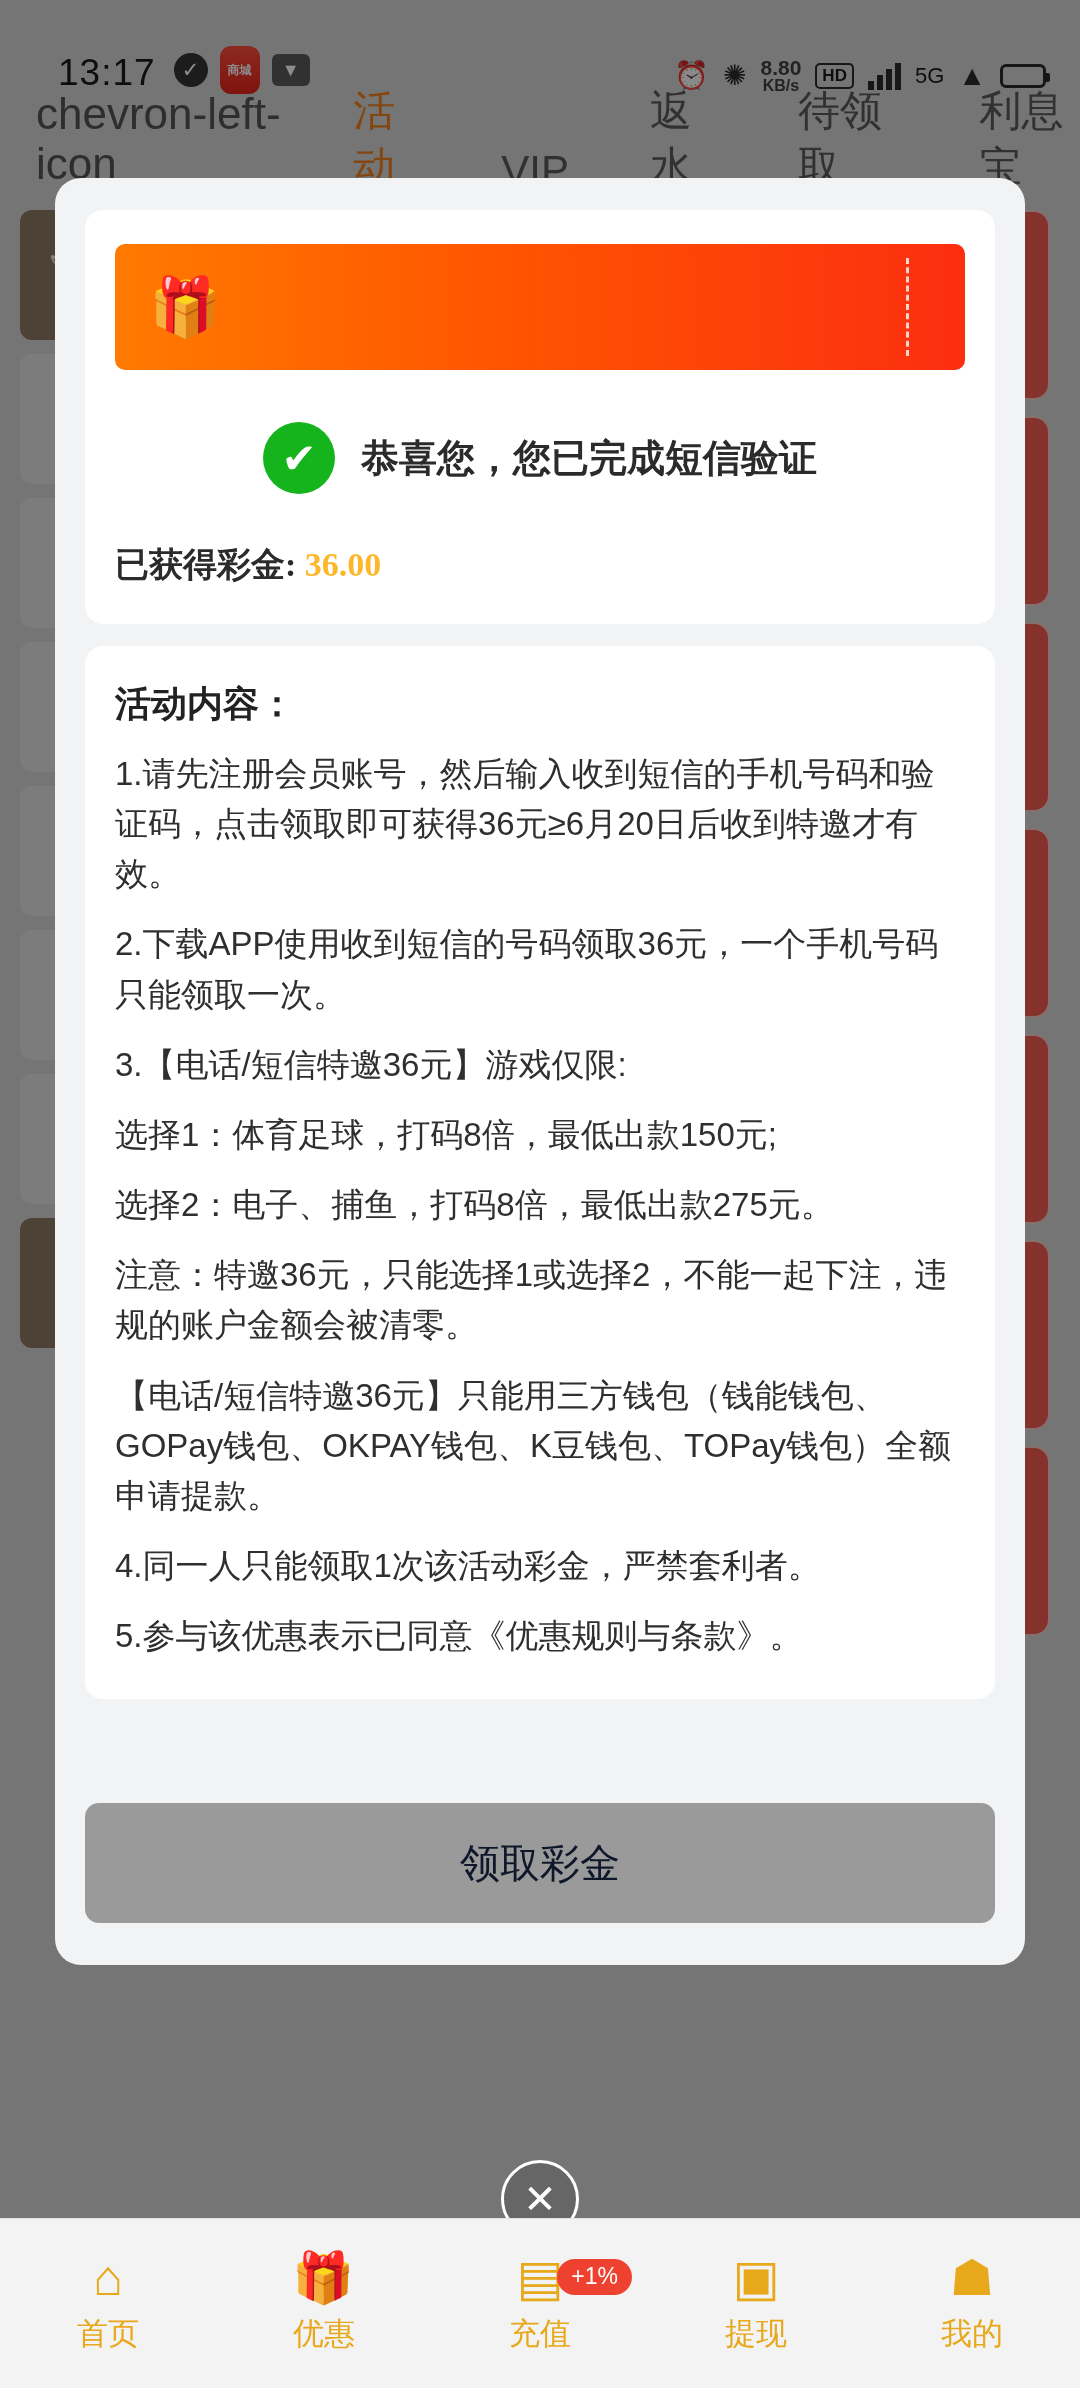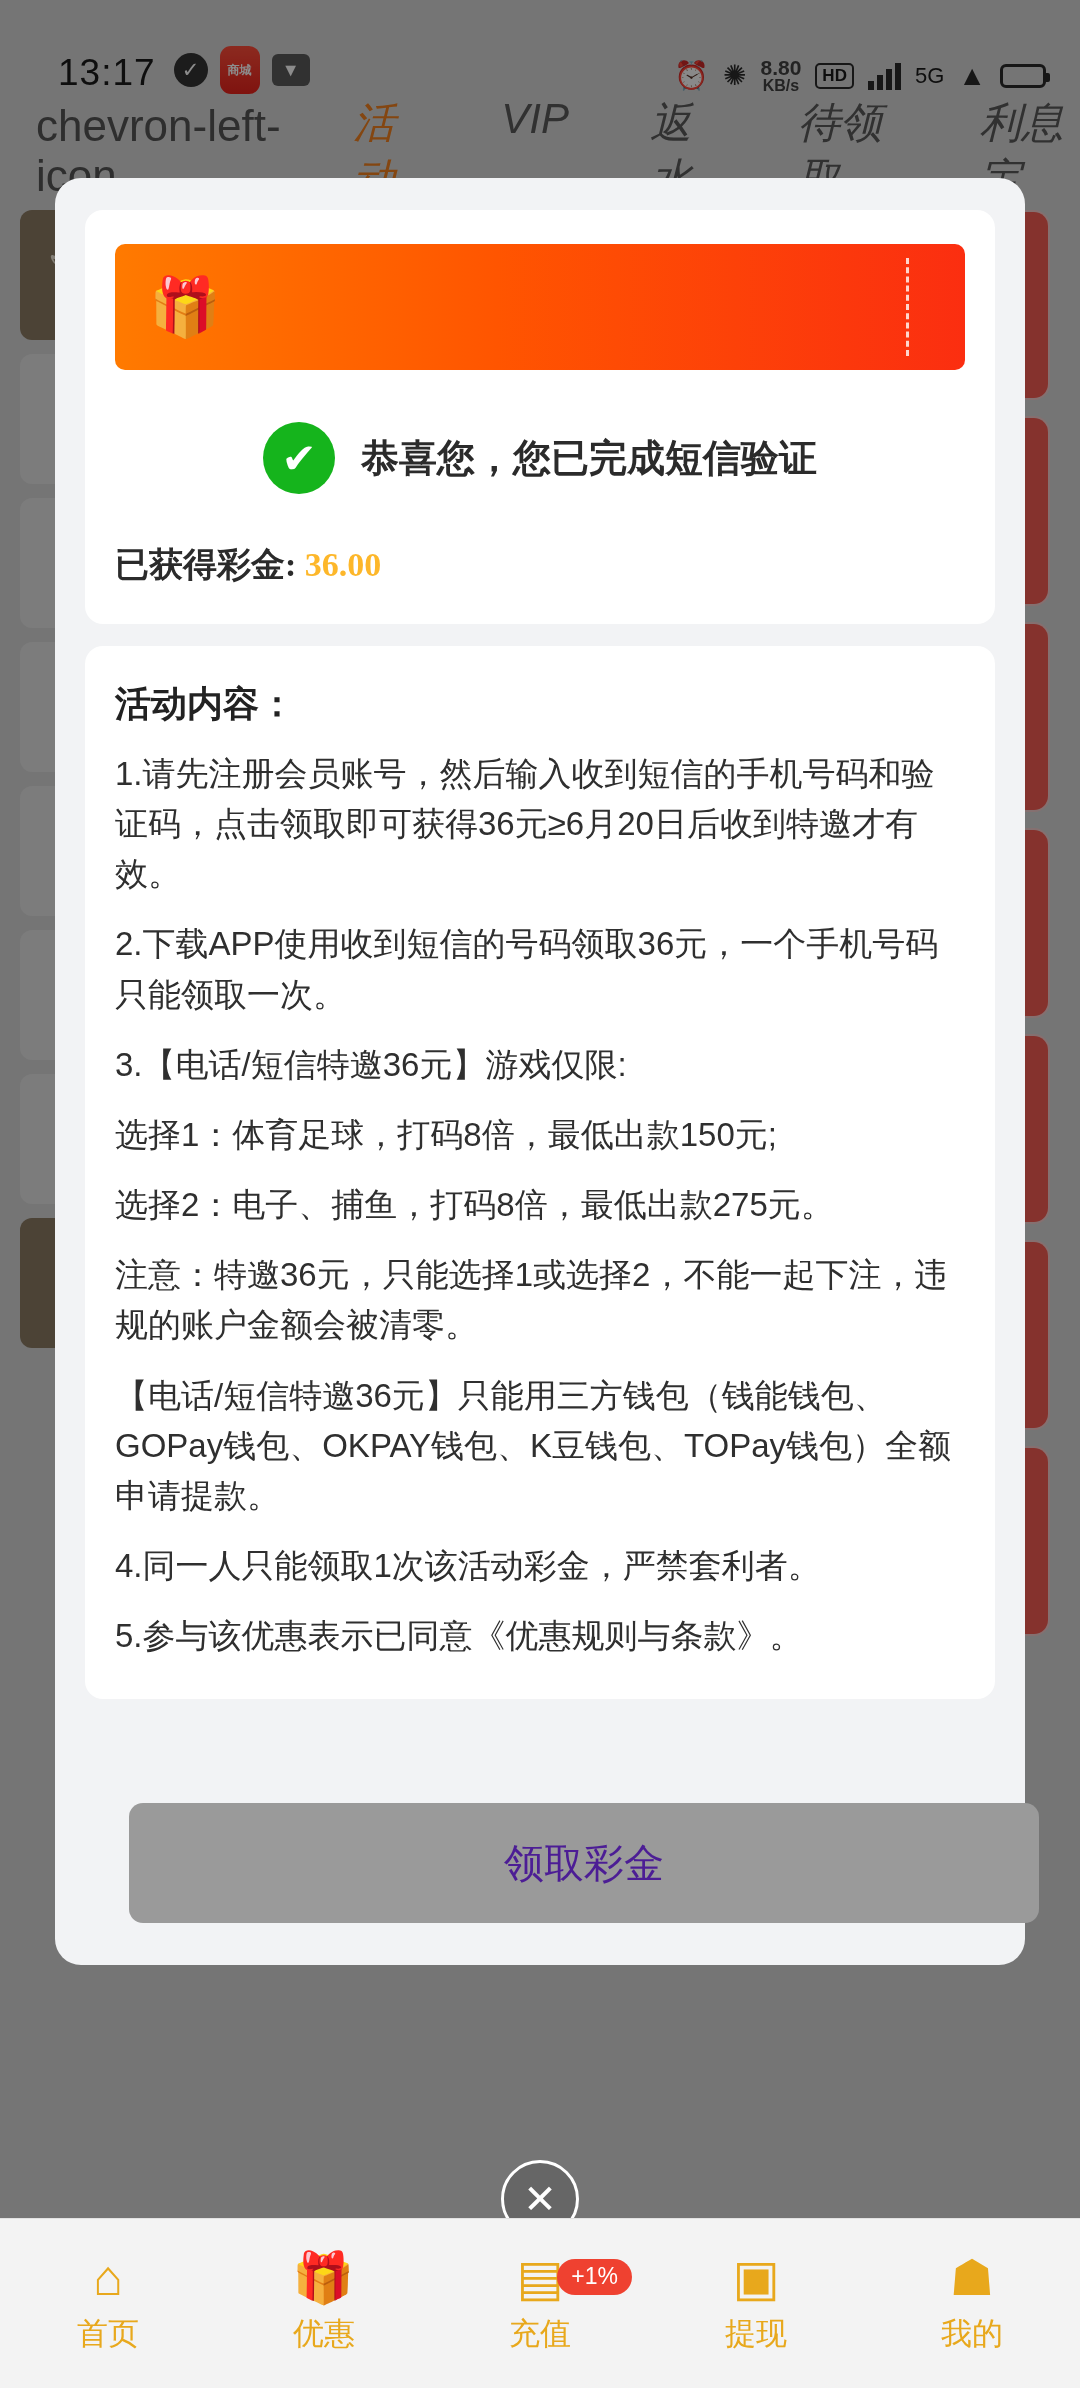--- a/index.html
+++ b/index.html
@@ -68,25 +68,25 @@
     position: relative; padding: 2px;
   }
   .battery::after {
     content:''; position: absolute; right: -7px; top: 6px;
     width: 4px; height: 9px; background: #2a2a2a; border-radius: 0 2px 2px 0;
   }
   .battery .lvl { height: 100%; width: 45%; background: #2a2a2a; border-radius: 2px; }
 
   
   .bg-header {
-    position: absolute; top: 108px; left: 0; right: 0; height: 86px;
+    position: absolute; top: 96px; left: 0; right: 0; height: 86px;
     display: flex; align-items: center; color: #4a4a4a;
   }
   .bg-back { font-size: 44px; padding: 0 26px 0 36px; color: #555; }
-  .bg-tabs { display: flex; align-items: flex-start; gap: 81px; font-size: 42px; font-style: italic; }
+  .bg-tabs { display: flex; align-items: flex-end; gap: 81px; font-size: 42px; }
   .bg-tabs .tab { color: #5a5a5a; }
   .bg-tabs .tab.active { color: #f0801f; }
 
   .bg-left-rail {
     position: absolute; left: 20px; top: 210px; width: 108px; bottom: 270px;
   }
   .rail-item {
     width: 108px; height: 130px; margin-bottom: 14px;
     background: #e2e2e2; border-radius: 12px;
     display:flex; align-items:center; justify-content:center;
@@ -197,23 +197,23 @@
   }
   .content-title { font-size: 36px; font-weight: bold; color: #222; }
   .content-card p {
     font-size: 33px; line-height: 1.52; color: #2f2f2f;
     margin-top: 20px;
   }
 
   .claim-btn {
     margin-top: 104px;
     height: 120px; border-radius: 14px;
-    background: #9a9a9a; color: #4c1d95;
+    background: #9a9a9a; color: #0f172a;
     font-size: 40px; display: flex; align-items: center; justify-content: center;
-    border: none; width: 100%; margin-left: 44px;
+    border: none; width: 100%;
   }
 
   
   .close-btn {
     position: absolute; z-index: 35;
     left: 50%; transform: translateX(-50%);
     bottom: 150px;
     width: 78px; height: 78px; border-radius: 50%;
     border: 3px solid #fff; background: rgba(90,90,90,0.55);
     color: #fff; font-size: 40px;

